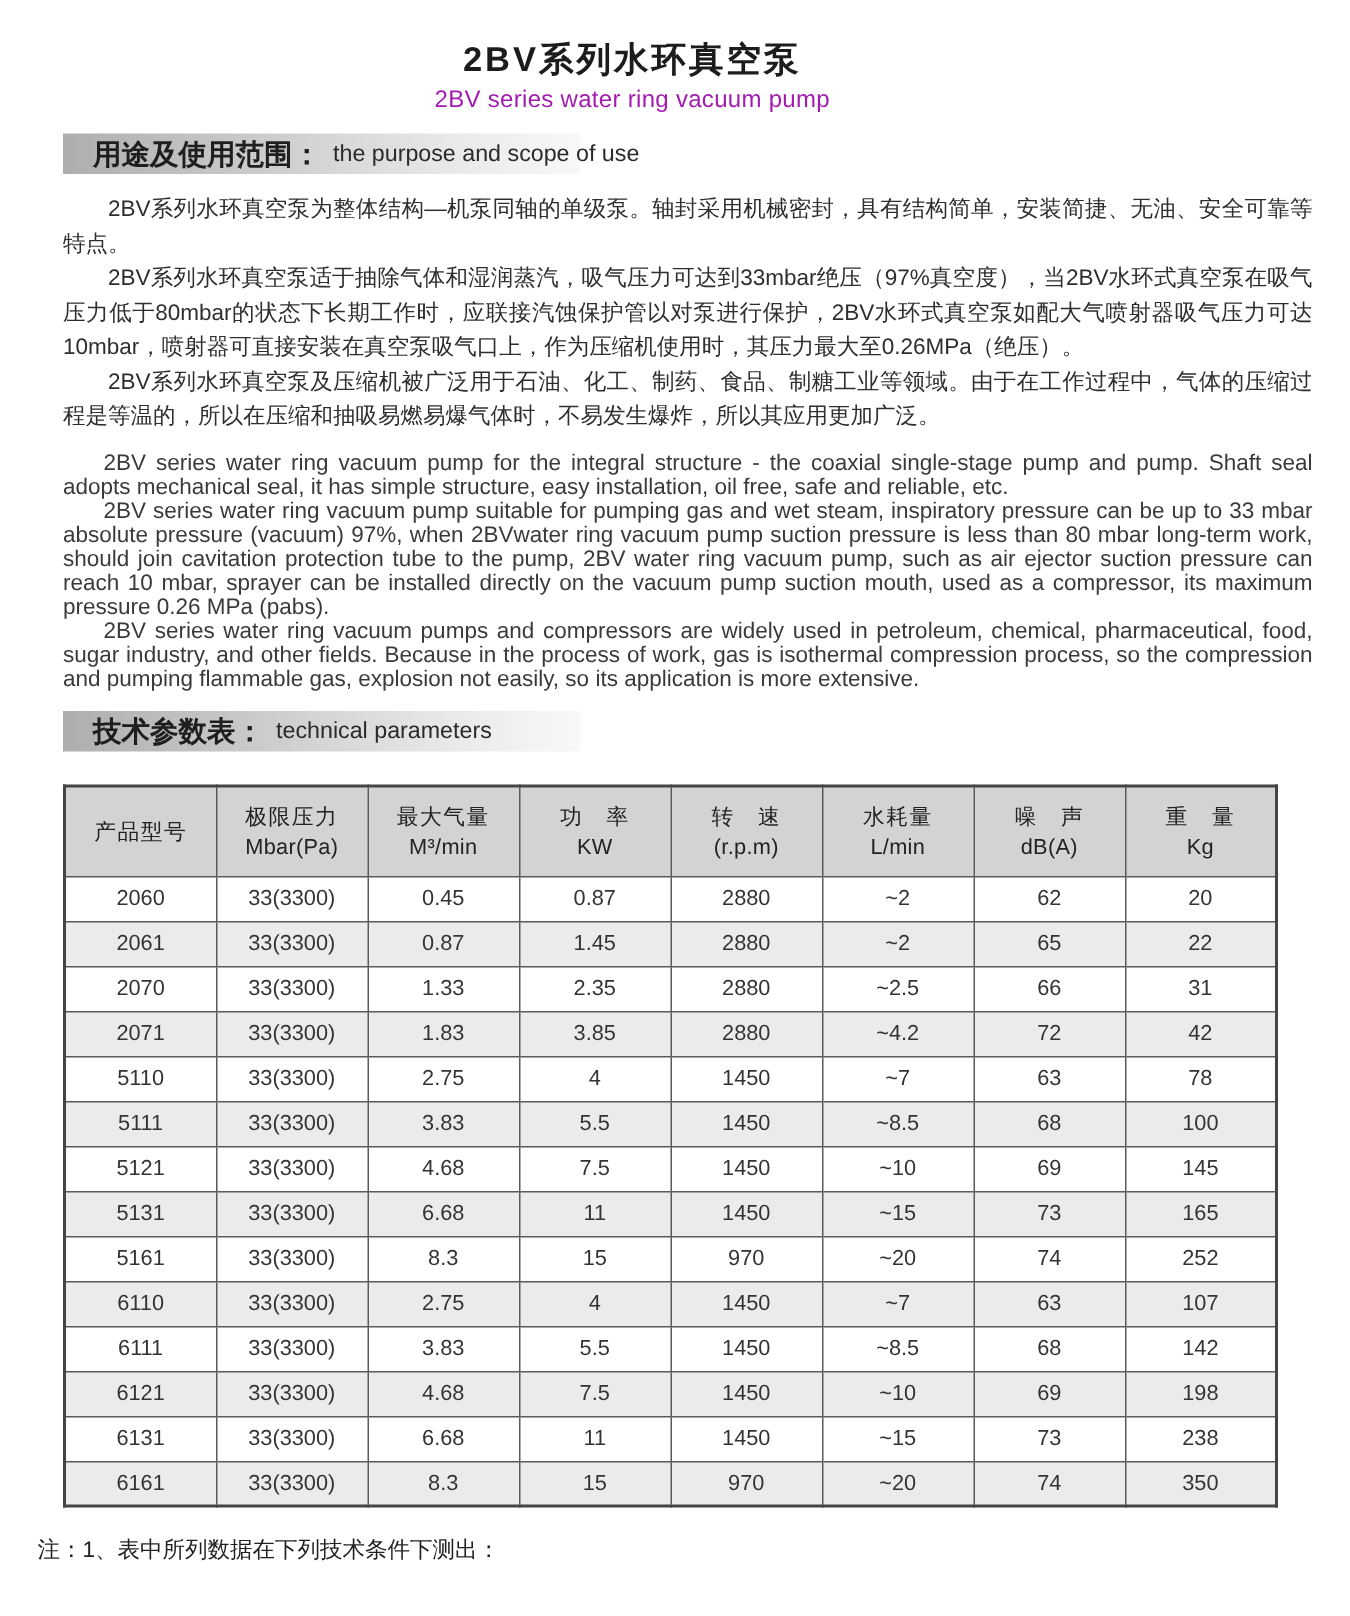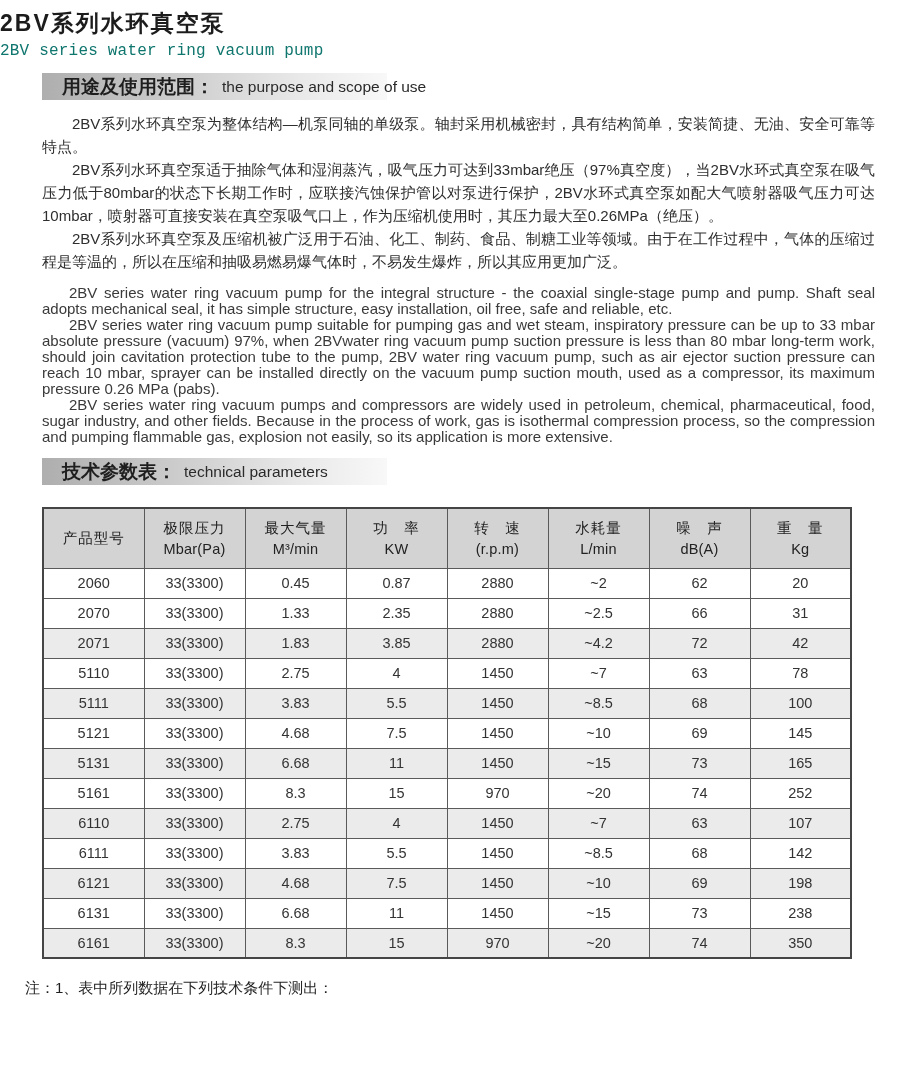--- a/index.html
+++ b/index.html
@@ -6,23 +6,23 @@
   html, body { background: #ffffff; }
   body {
     width: 900px; height: 1077px;
     font-family: "Liberation Sans", "DejaVu Sans", sans-serif;
     color: #333;
     overflow: hidden;
   }
   .page { width: 900px; height: 1077px; padding-top: 8px; position: relative; }
 
   
-  .title-block { text-align: left; padding-right: 57px; }
+  .title-block { text-align: center; padding-right: 57px; margin-top: 16px; }
   .title-cn { font-size: 23px; font-weight: bold; color: #1c1c1c; letter-spacing: 2px; }
-  .title-en { font-size: 16px; color: #0f766e; margin-top: 3px; letter-spacing: 0.2px; font-family: Liberation Mono, monospace; }
+  .title-en { font-size: 16px; color: #a21caf; margin-top: 3px; letter-spacing: 0.2px; }
 
   
   .section-bar {
     margin-left: 42px; margin-top: 13px;
     width: 345px; height: 27px;
     background: linear-gradient(to right, #aeaeae 0%, #c9c9c9 35%, #e9e9e9 75%, #f8f8f8 100%);
     display: flex; align-items: center;
     padding-left: 20px; white-space: nowrap; overflow: visible;
   }
   .section-bar .cn { font-size: 19px; font-weight: bold; color: #1e1e1e; }
@@ -138,20 +138,30 @@
         <tr>
           <td>2060</td>
           <td>33(3300)</td>
           <td>0.45</td>
           <td>0.87</td>
           <td>2880</td>
           <td>~2</td>
           <td>62</td>
           <td>20</td>
         </tr>
+        <tr class="alt">
+          <td>2061</td>
+          <td>33(3300)</td>
+          <td>0.87</td>
+          <td>1.45</td>
+          <td>2880</td>
+          <td>~2</td>
+          <td>65</td>
+          <td>22</td>
+        </tr>
         <tr>
           <td>2070</td>
           <td>33(3300)</td>
           <td>1.33</td>
           <td>2.35</td>
           <td>2880</td>
           <td>~2.5</td>
           <td>66</td>
           <td>31</td>
         </tr>

